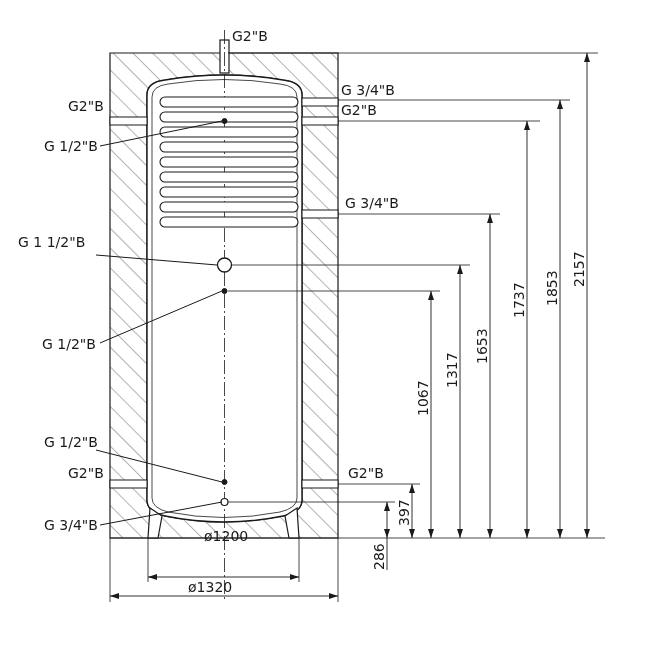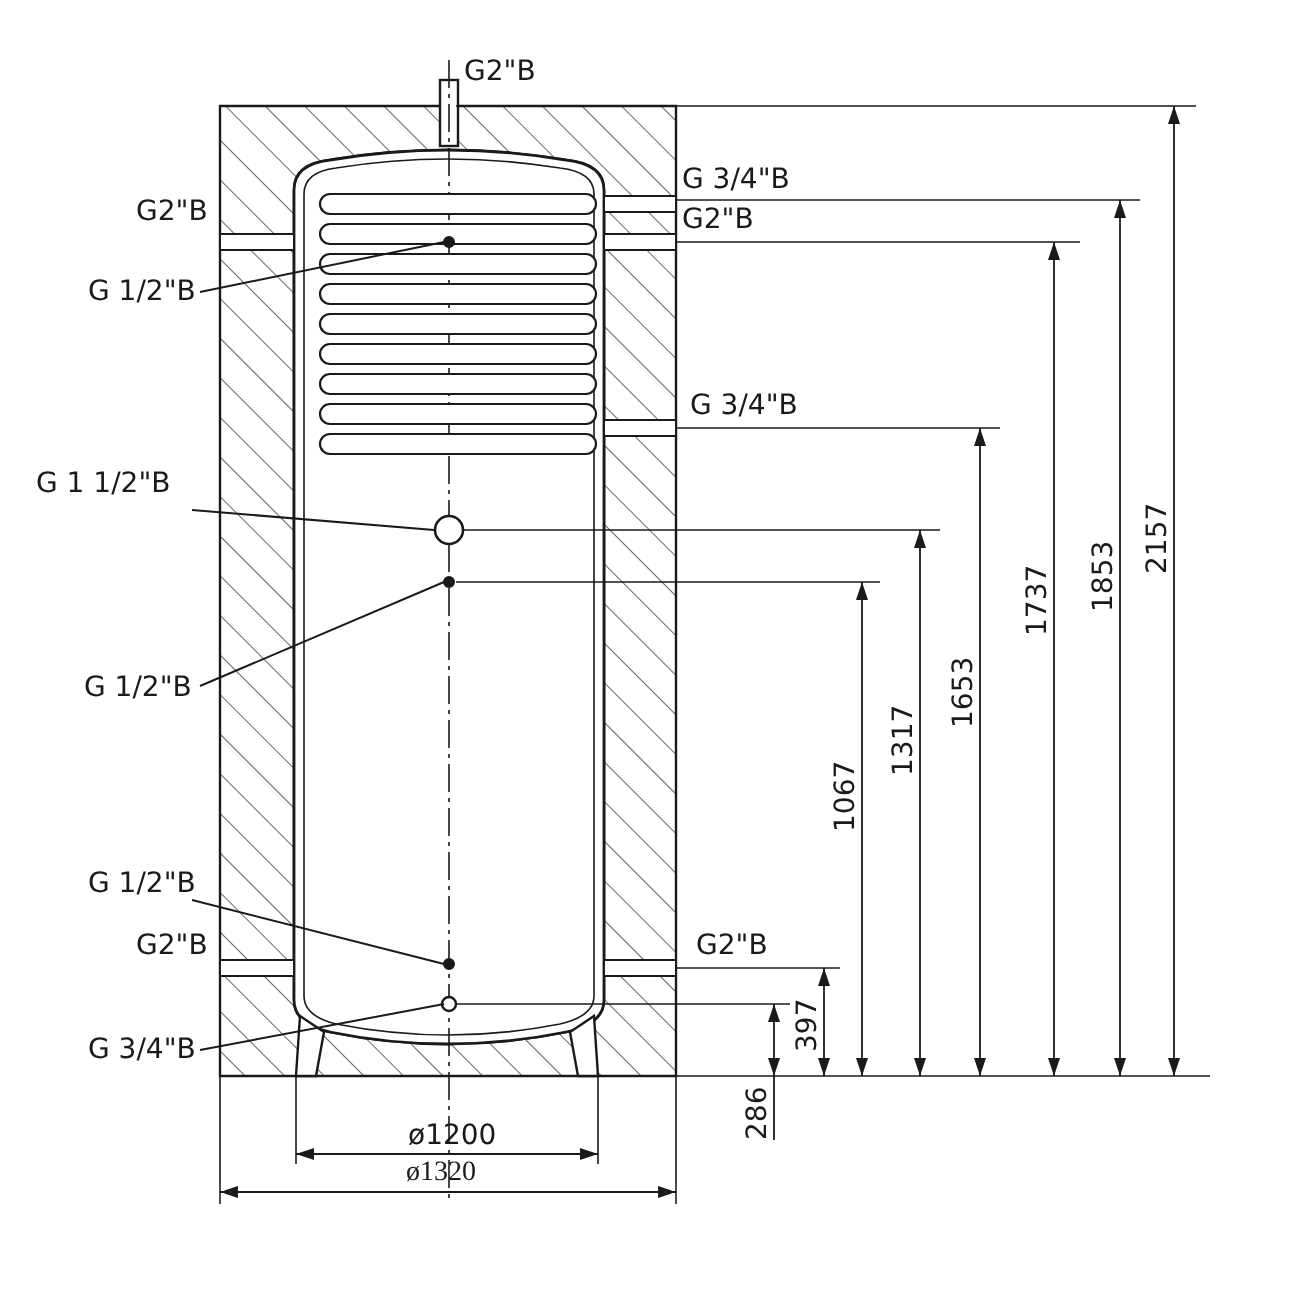--- a/index.html
+++ b/index.html
@@ -145,14 +145,14 @@
 
 <div class="vlbl" style="left:571px;top:287px;">2157</div>
 <div class="vlbl" style="left:544px;top:306px;">1853</div>
 <div class="vlbl" style="left:511px;top:318px;">1737</div>
 <div class="vlbl" style="left:474px;top:364px;">1653</div>
 <div class="vlbl" style="left:444px;top:388px;">1317</div>
 <div class="vlbl" style="left:415px;top:416px;">1067</div>
 <div class="vlbl" style="left:396px;top:526px;">397</div>
 <div class="vlbl" style="left:371px;top:570px;">286</div>
 
-<div class="lbl" style="left:204px;top:560px;">ø1200</div>
-<div class="lbl" style="left:203px;top:579px;font-family:Liberation Serif, serif;">ø1320</div>
+<div class="lbl" style="left:204px;top:528px;">ø1200</div>
+<div class="lbl" style="left:188px;top:579px;">ø1320</div>
 
 </body></html>

